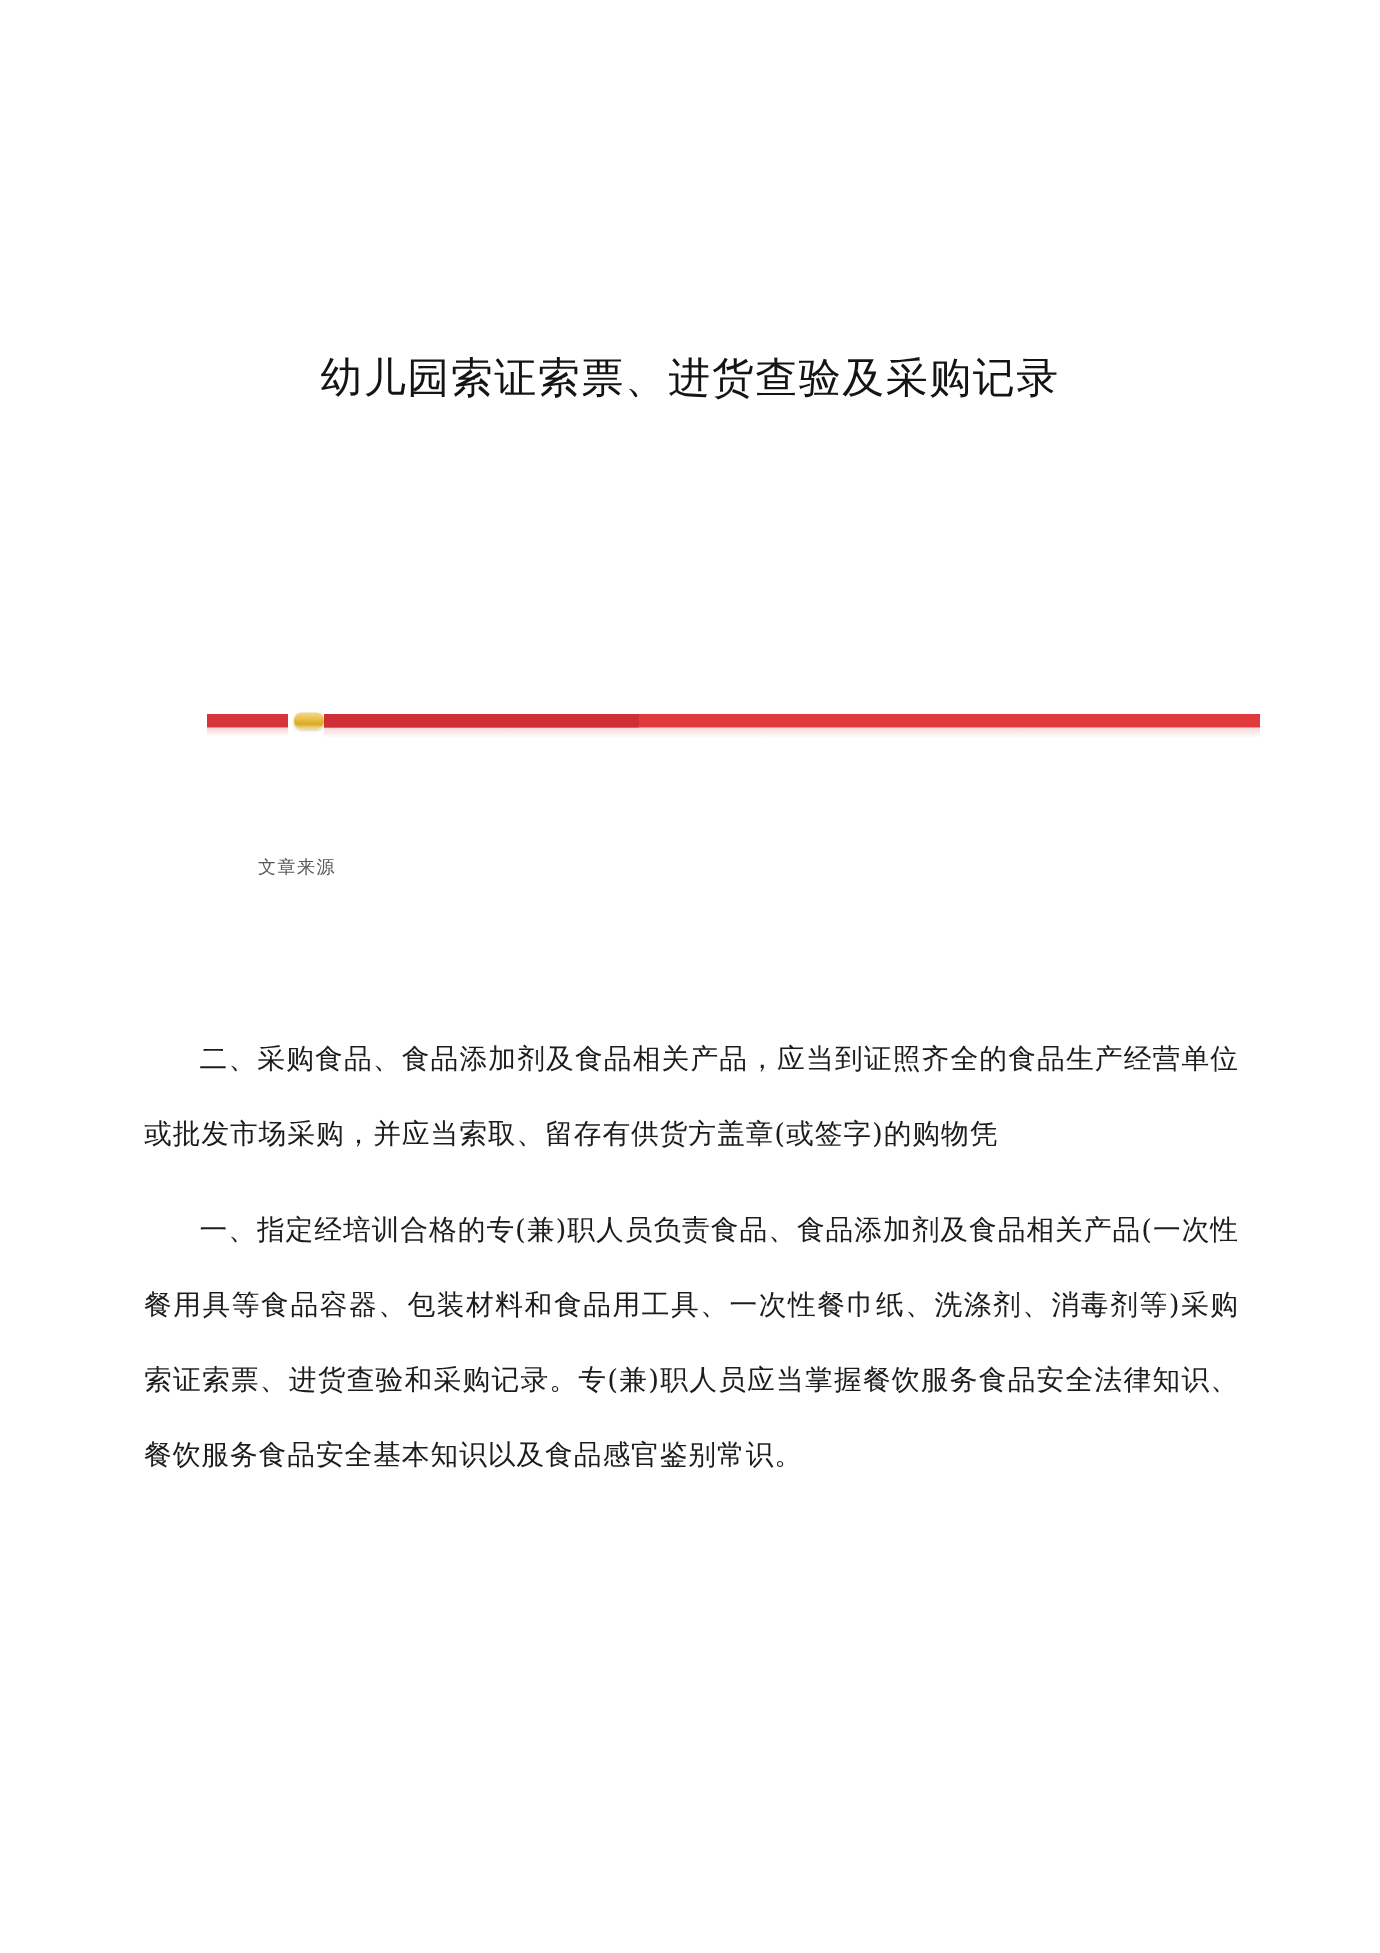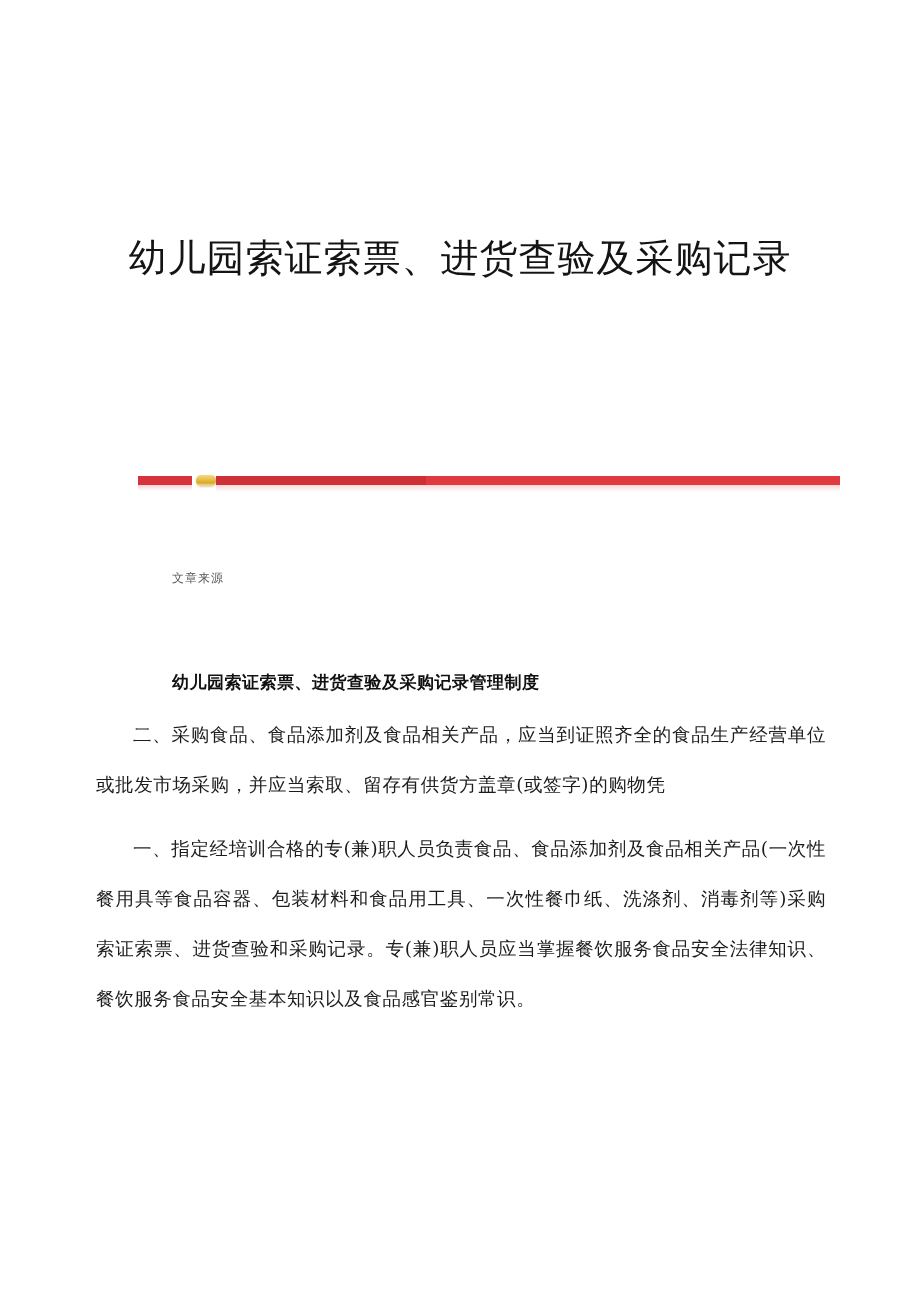--- a/index.html
+++ b/index.html
@@ -25,21 +25,21 @@
   }
 
   
   .doc-title {
     position: absolute;
     left: 110px;
     top: 196px;
     width: 700px;
     text-align: center;
     font-family: "DejaVu Serif", "Liberation Serif", serif;
-    font-size: 38px;
+    font-size: 28px;
     line-height: 74px;
     letter-spacing: 1px;
     color: #141414;
     font-weight: 400;
   }
   .doc-title .tline {
     display: block;
     white-space: nowrap;
   }
 
@@ -167,19 +167,18 @@
 
   <div class="divider-wrap">
     <div class="divider-seg-left"></div>
     <div class="divider-dot"></div>
     <div class="divider-bar"></div>
   </div>
 
   <div class="source-line">文章来源</div>
 
   <div class="body-area">
-    <p class="sub-heading">幼儿园索证索票、进货查验及采购记录管理制度</p>
     <p class="para p3">二、采购食品、食品添加剂及食品相关产品，应当到证照齐全的食品生产经营单位或批发市场采购，并应当索取、留存有供货方盖章(或签字)的购物凭</p>
     <p class="para p2">一、指定经培训合格的专(兼)职人员负责食品、食品添加剂及食品相关产品(一次性餐用具等食品容器、包装材料和食品用工具、一次性餐巾纸、洗涤剂、消毒剂等)采购索证索票、进货查验和采购记录。专(兼)职人员应当掌握餐饮服务食品安全法律知识、餐饮服务食品安全基本知识以及食品感官鉴别常识。</p>
   </div>
 
   <div class="clip-bottom"></div>
 </div>
 
 </body></html>

